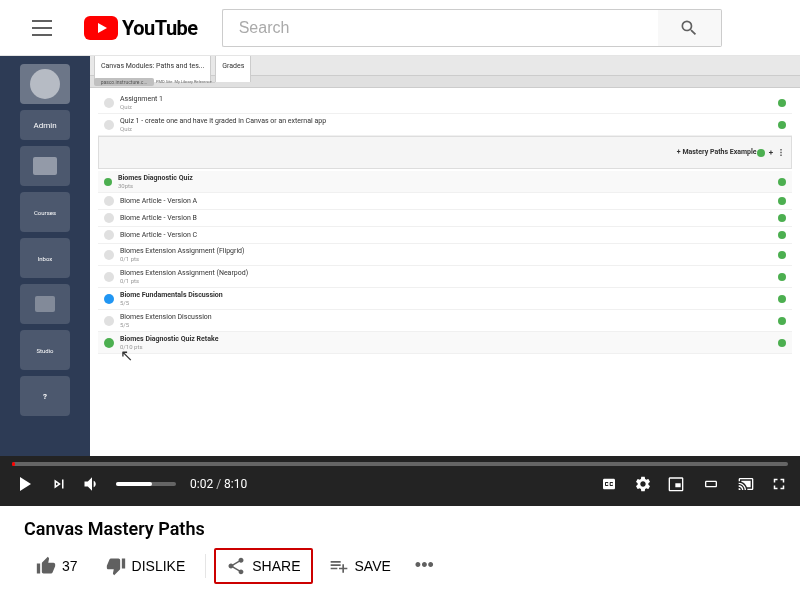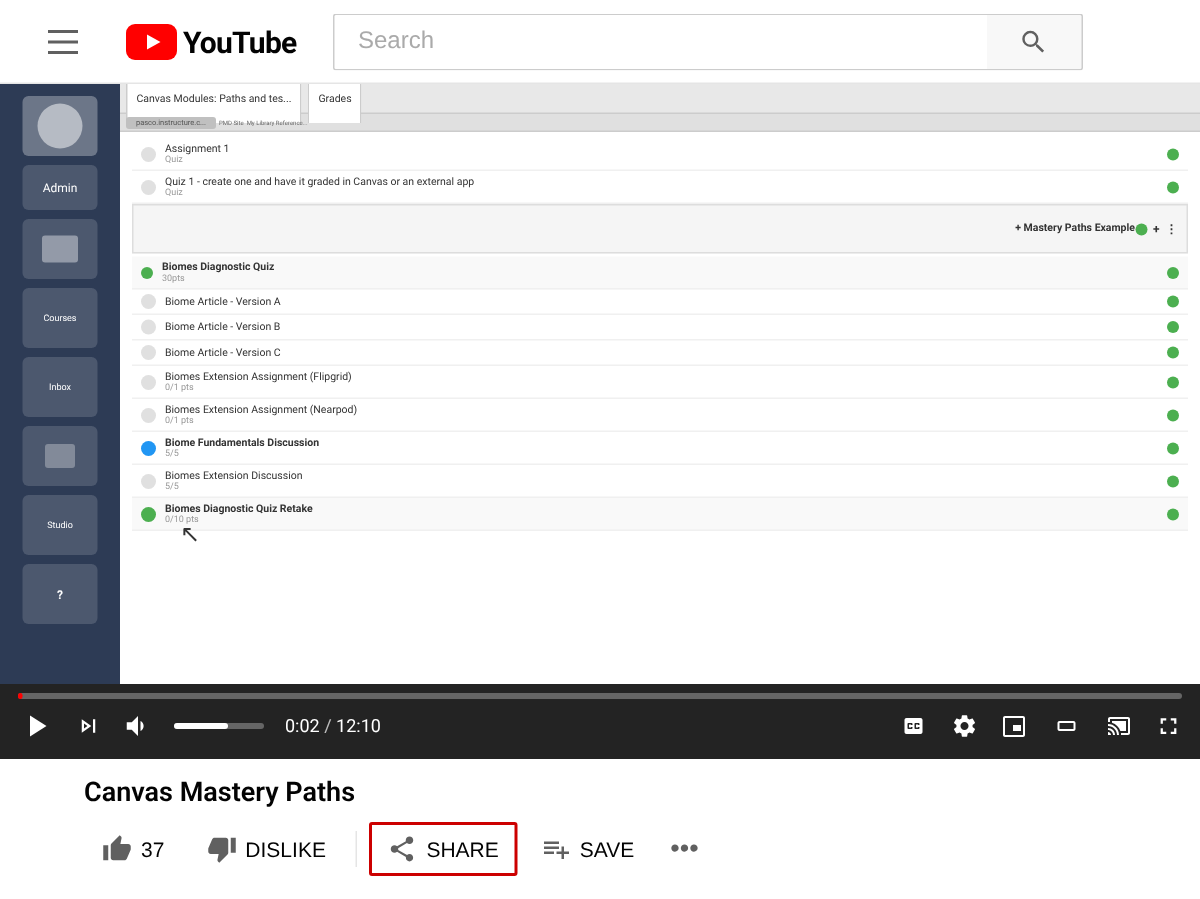--- a/index.html
+++ b/index.html
@@ -98,21 +98,21 @@
     }
 
     
     .canvas-screenshot {
       position: absolute;
       top: 0; left: 0; right: 0; bottom: 50px;
       background: #f0f0f0;
       display: flex;
     }
     .canvas-sidebar {
-      width: 80px;
+      width: 90px;
       background: #2d3b55;
       height: 100%;
       display: flex;
       flex-direction: column;
       align-items: center;
       padding-top: 8px;
       gap: 6px;
     }
     .canvas-sidebar-icon {
       width: 50px;
@@ -258,21 +258,20 @@
     .volume-fill {
       height: 100%;
       background: #fff;
       border-radius: 2px;
       width: 60%;
     }
 
     
     .video-info {
       padding: 12px 24px 8px;
-      margin-left: 32px;
     }
     .video-title {
       font-size: 18px;
       font-weight: 600;
       color: #030303;
       margin-bottom: 8px;
     }
     .video-meta-row {
       display: flex;
       align-items: center;
@@ -526,21 +525,21 @@
           </svg>
       </button>
 
       <div class="volume-slider">
         <div class="volume-fill"></div>
       </div>
 
       <span class="time-display">
         <span>0:02</span>
         <span class="time-sep"> / </span>
-        <span>12:10</span>
+        <span>8:10</span>
       </span>
       <div class="spacer"></div>
 
       <button class="ctrl-btn cc-btn">
         <svg viewBox="0 0 24 24" style="width:22px;height:16px;fill:white;">
           <path d="M19 4H5c-1.11 0-2 .9-2 2v12c0 1.1.89 2 2 2h14c1.1 0 2-.9 2-2V6c0-1.1-.9-2-2-2zm-8 7H9.5v-.5h-2v3h2V13H11v1c0 .55-.45 1-1 1H7c-.55 0-1-.45-1-1v-4c0-.55.45-1 1-1h3c.55 0 1 .45 1 1v1zm7 0h-1.5v-.5h-2v3h2V13H18v1c0 .55-.45 1-1 1h-3c-.55 0-1-.45-1-1v-4c0-.55.45-1 1-1h3c.55 0 1 .45 1 1v1z"></path>
         </svg>
       </button>
 
       <button class="ctrl-btn settings-btn">

